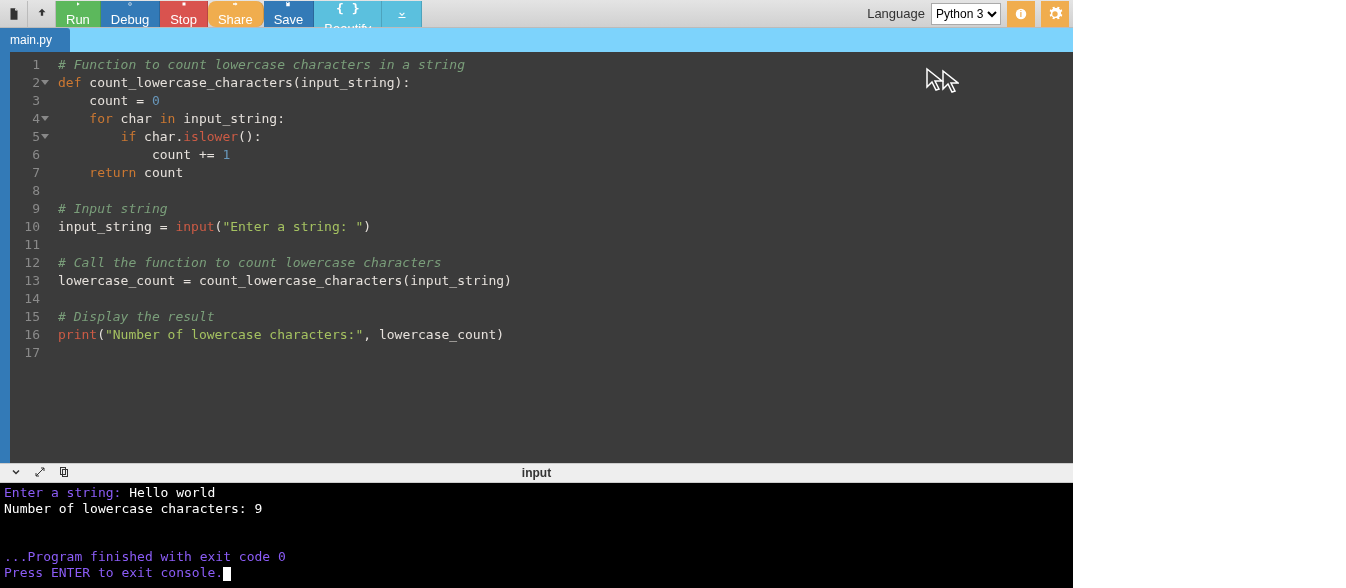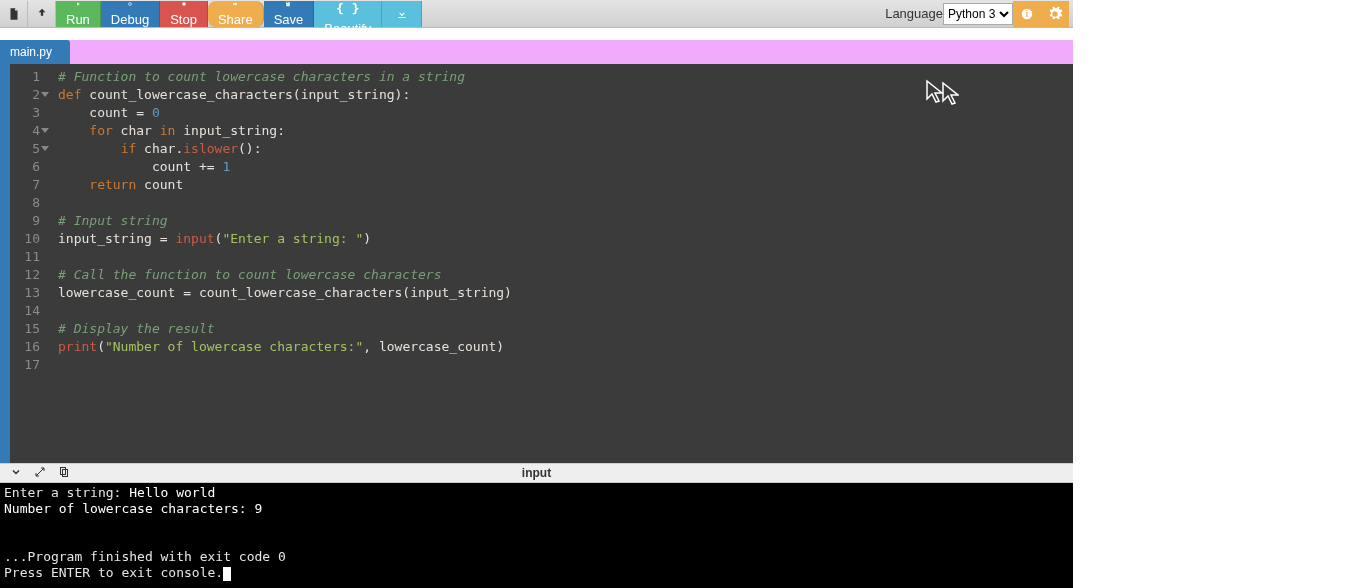--- a/index.html
+++ b/index.html
@@ -31,28 +31,28 @@
     flex-direction:column;
   }
   .btn svg { width:12px; height:12px; }
   .run { background:#5cb85c; }
   .debug { background:#337ab7; }
   .stop { background:#d9534f; }
   .share { background:#f0ad4e;border-radius:8px; }
   .save { background:#337ab7; }
   .beautify { background:#5bc0de; }
   .download { background:#5bc0de; width:40px; justify-content:center; }
-  .toolbar-right { margin-left:auto; display:flex; align-items:center; padding-right:4px;}
+  .toolbar-right { margin-left:auto; display:flex; align-items:center; gap:6px; padding-right:4px;}
   .lang-label { color:#333; font-size:13px; }
   .lang-select { height:22px; font-size:12px; border:1px solid #aaa; background:#fff; }
   .sq-btn { width:28px; height:26px; display:flex; align-items:center; justify-content:center; color:#fff; cursor:pointer;}
   .info-btn { background:#f0ad4e; }
   .gear-btn { background:#f0ad4e; }
 
-  .tabbar { height:24px; background:#f0abfc; display:flex; align-items:flex-end;margin-top:12px;}
+  .tabbar { height:24px; background:#7dd3fc; display:flex; align-items:flex-end;}
   .tab {
     height:24px; background:#337ab7; color:#fff; padding:4px 18px 4px 10px;
     font-size:12px; display:flex; align-items:center; position:relative;
     border-top-right-radius:3px;
   }
 
   .editor-wrap { flex:1; display:flex; background:#3b3b3b; position:relative; overflow:hidden;}
   .leftbar { width:10px; background:#337ab7; }
   .gutter {
     width:40px; background:#3b3b3b; color:#8a8a8a; text-align:right;
@@ -82,21 +82,21 @@
   .console-bar {
     height:20px; background:#eee; border-top:1px solid #ccc; border-bottom:1px solid #ccc;
     display:flex; align-items:center; font-size:12px; color:#333; position:relative;
   }
   .console-bar .cb-icons { display:flex; gap:12px; padding-left:10px;}
   .console-bar .cb-title { position:absolute; left:50%; transform:translateX(-50%); font-weight:bold;}
   .console {
     background:#000; color:#fff; font-family:"DejaVu Sans Mono","Menlo","Consolas",monospace;
     font-size:13px; line-height:16px; padding:2px 4px; height:105px; white-space:pre;
   }
-  .console .green { color:#e5e5e5; }
+  .console .green { color:#8b5cf6; }
   .console .ccur { background:#fff; display:inline-block; width:8px; height:14px; vertical-align:middle;}
 </style>
 </head>
 <body>
 
 <div class="container">
 
   <div class="toolbar">
     <div class="toolbar-left">
       <div class="ic-btn">

